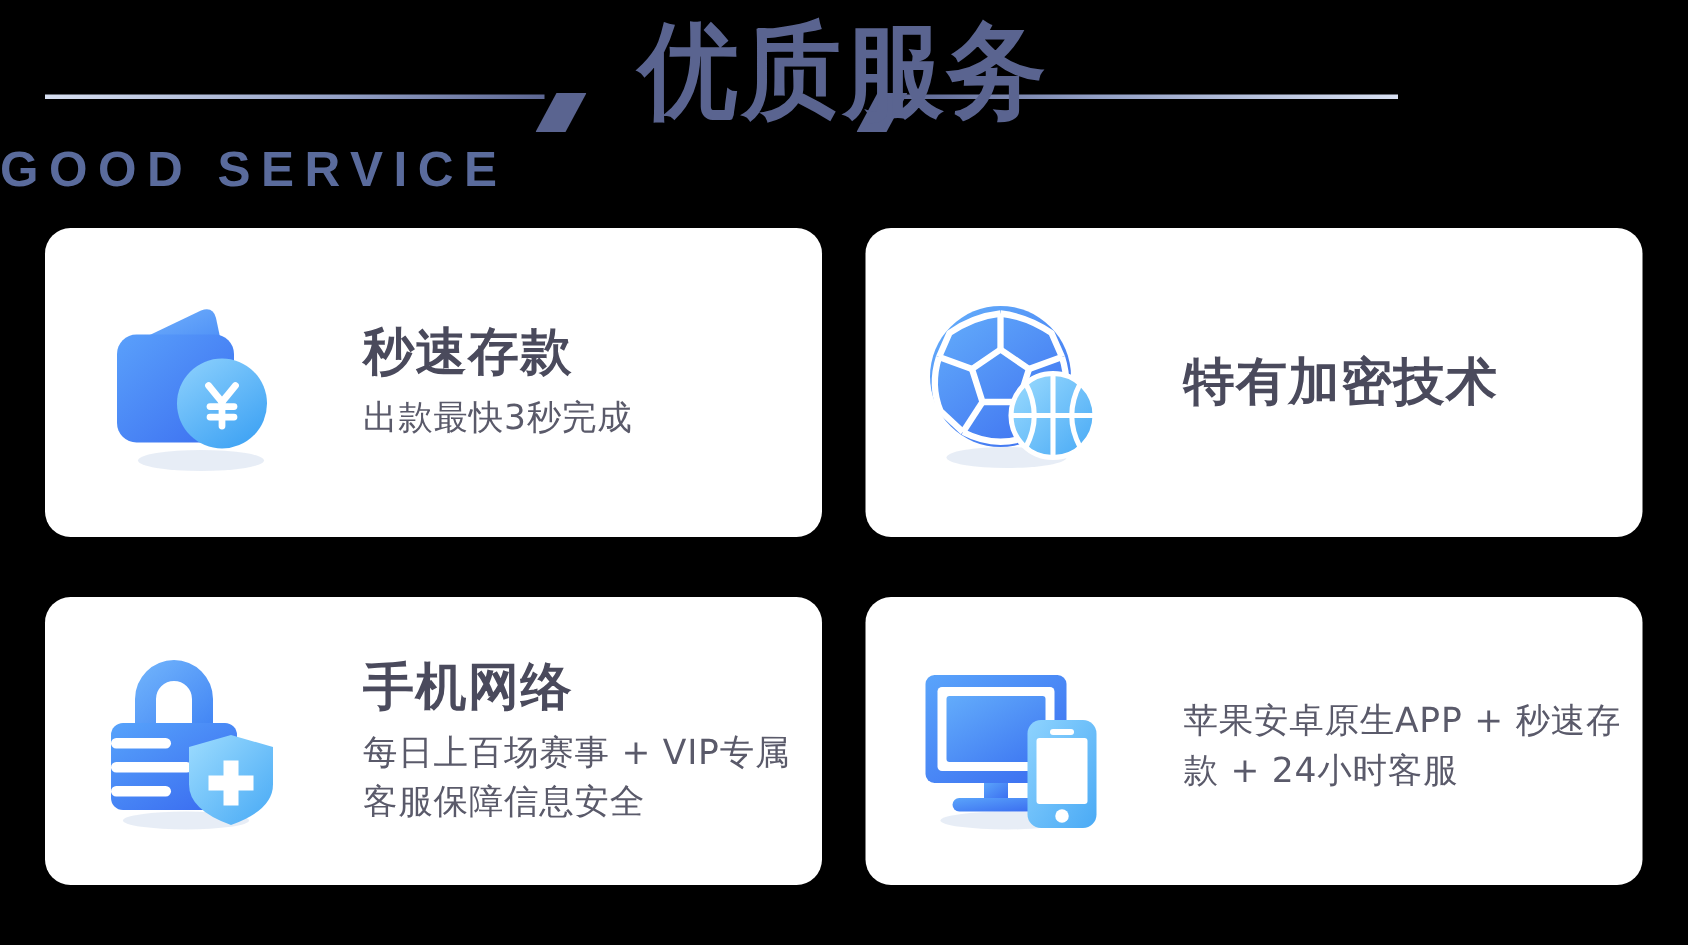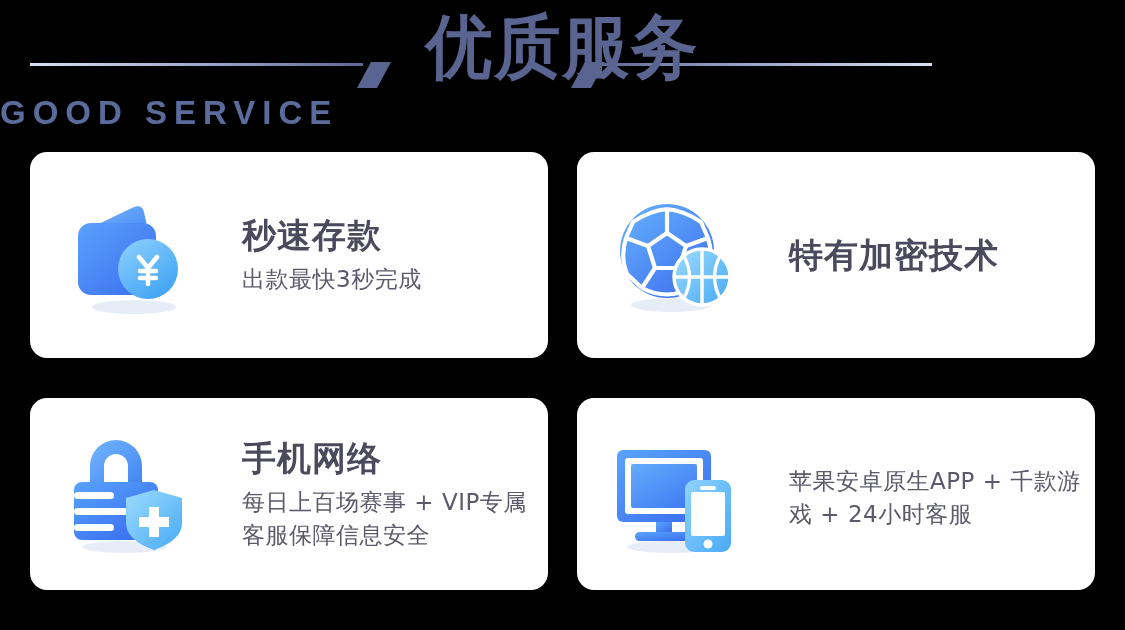--- a/index.html
+++ b/index.html
@@ -242,17 +242,17 @@
         <rect x="22" y="36" width="66" height="44" rx="2" fill="url(#g-screen)"></rect>
         <rect x="47" y="94" width="16" height="12" fill="url(#g-mon)"></rect>
         <rect x="26" y="104" width="58" height="9" rx="4.5" fill="url(#g-mon)"></rect>
         <rect x="76" y="52" width="46" height="72" rx="9" fill="url(#g-phone)"></rect>
         <rect x="82" y="64" width="34" height="44" rx="2" fill="#ffffff"></rect>
         <rect x="91" y="58" width="16" height="4" rx="2" fill="#ffffff"></rect>
         <circle cx="99" cy="116" r="4.5" fill="#ffffff"></circle>
       </svg>
     </div>
     <div class="txt">
-      <div class="c-sub">苹果安卓原生APP + 千款游戏 + 24小时客服</div>
+      <div class="c-sub">苹果安卓原生APP + 秒速存款 + 24小时客服</div>
     </div>
   </div>
 
 </div>
 
 </body></html>

